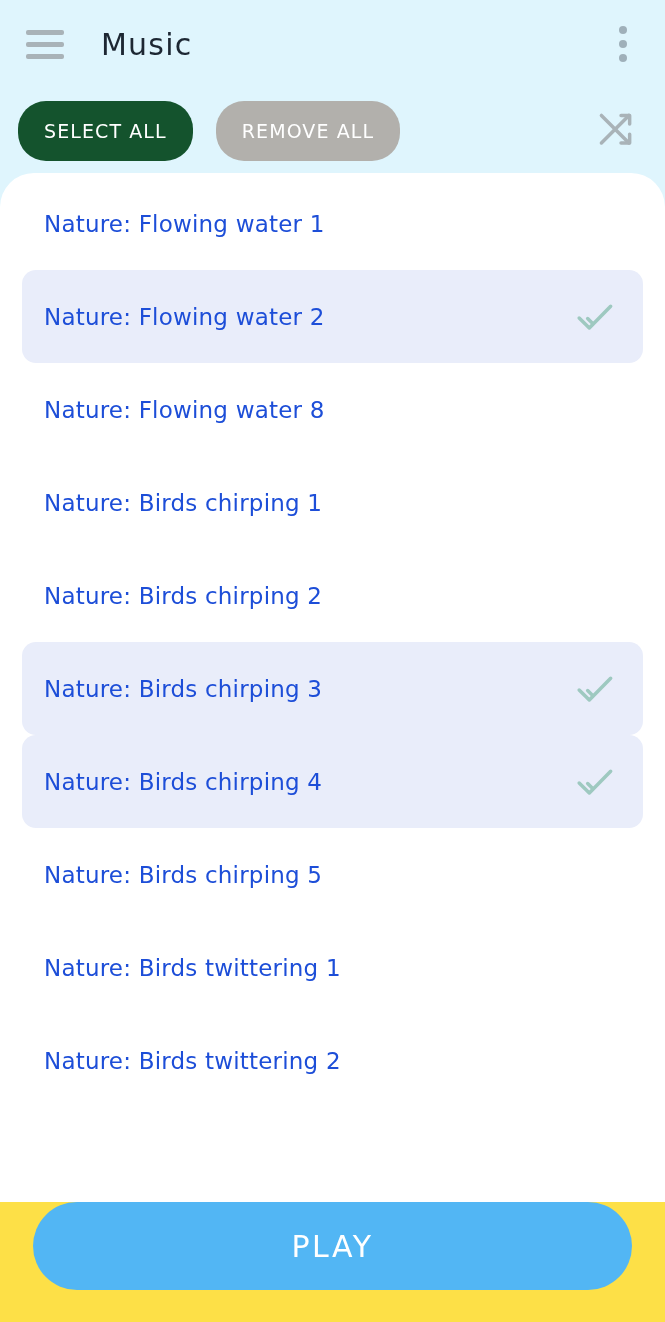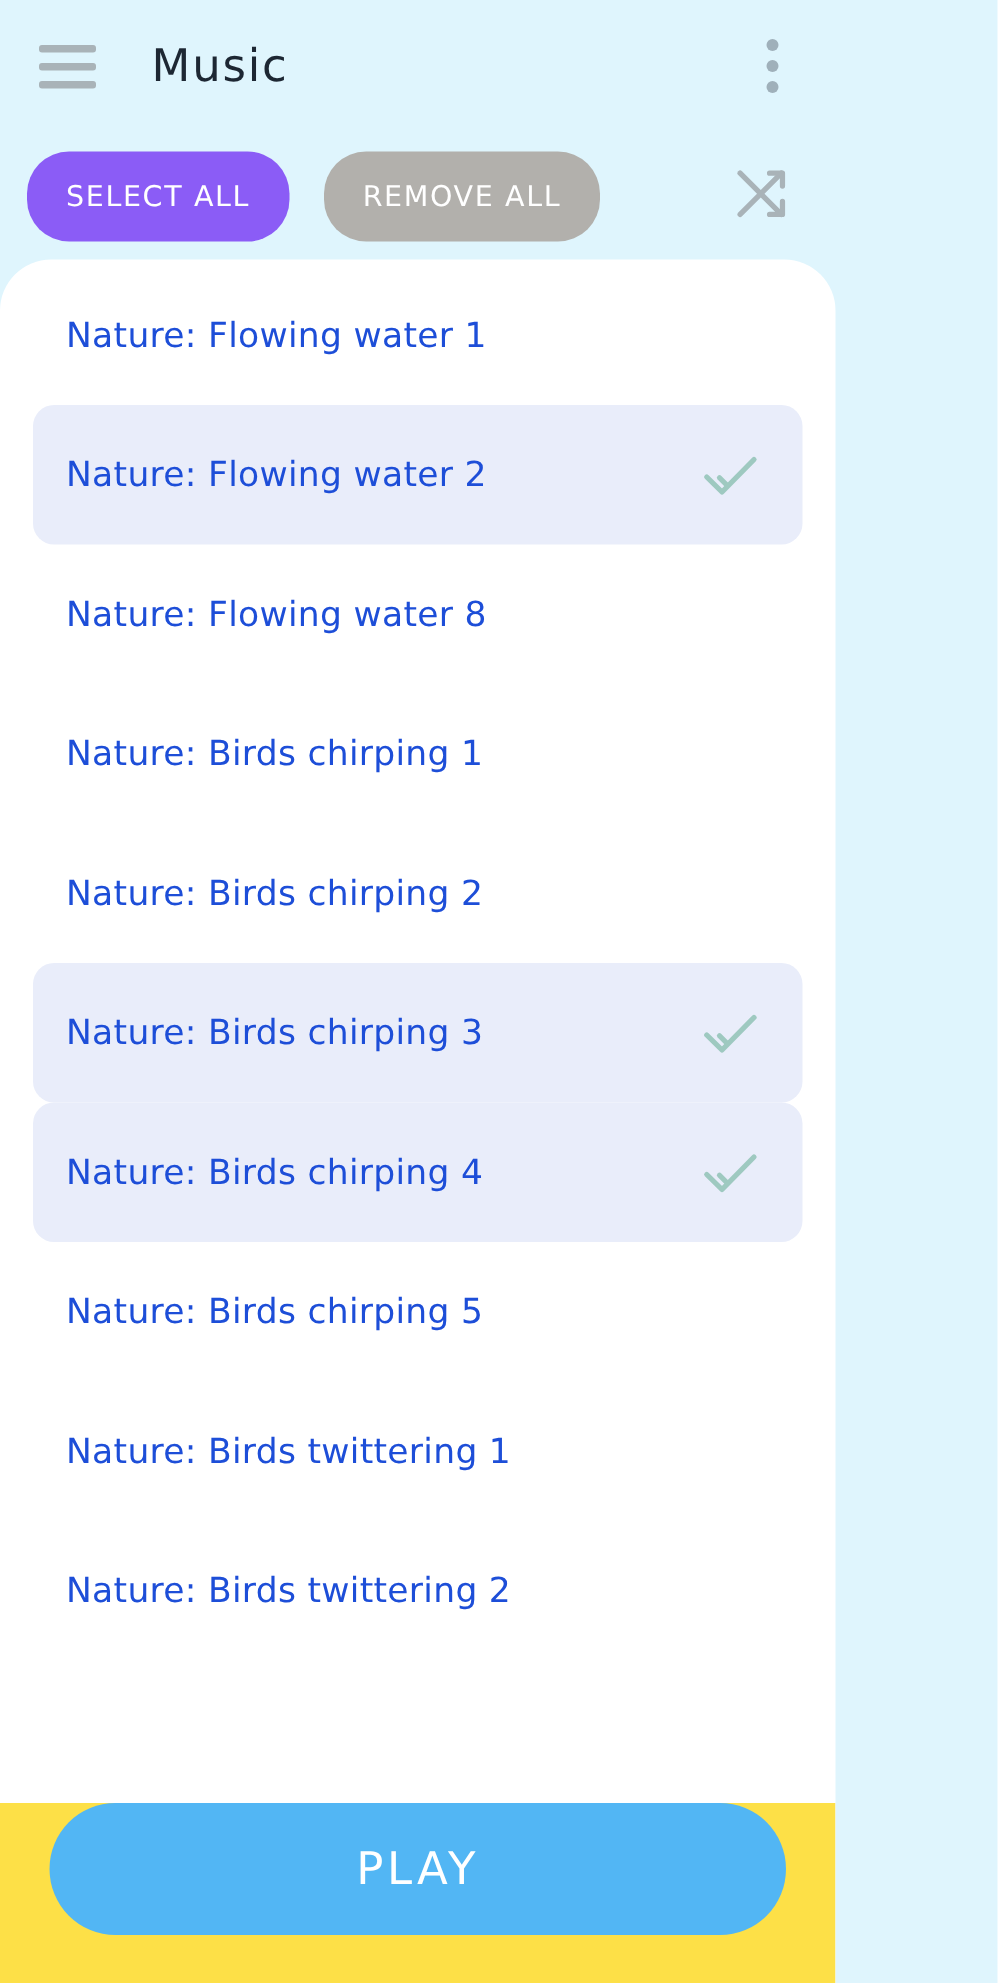--- a/index.html
+++ b/index.html
@@ -11,21 +11,21 @@
   }
 
   body {
     background: #dff5fd;
     font-family: "DejaVu Sans", sans-serif;
     -webkit-font-smoothing: antialiased;
   }
 
   #app {
     position: relative;
-    width: 557px;
+    width: 665px;
     height: 1322px;
     background: #dff5fd;
     display: flex;
     flex-direction: column;
   }
 
   
   .appbar {
     height: 88px;
     flex: 0 0 88px;
@@ -101,21 +101,21 @@
     color: #ffffff;
     font-family: "DejaVu Sans", sans-serif;
     font-size: 19px;
     letter-spacing: 1.1px;
     cursor: pointer;
     display: flex;
     align-items: center;
     justify-content: center;
     white-space: nowrap;
   }
-  .pill--select { background: #8b5cf6; }
+  .pill--select { background: #14532d; }
   .pill--remove { background: #b2b0ac; margin-left: 23px; }
 
   .actionbar-spacer { flex: 1 1 auto; }
 
   .shuffle-btn {
     width: 52px;
     height: 52px;
     display: flex;
     align-items: center;
     justify-content: center;

